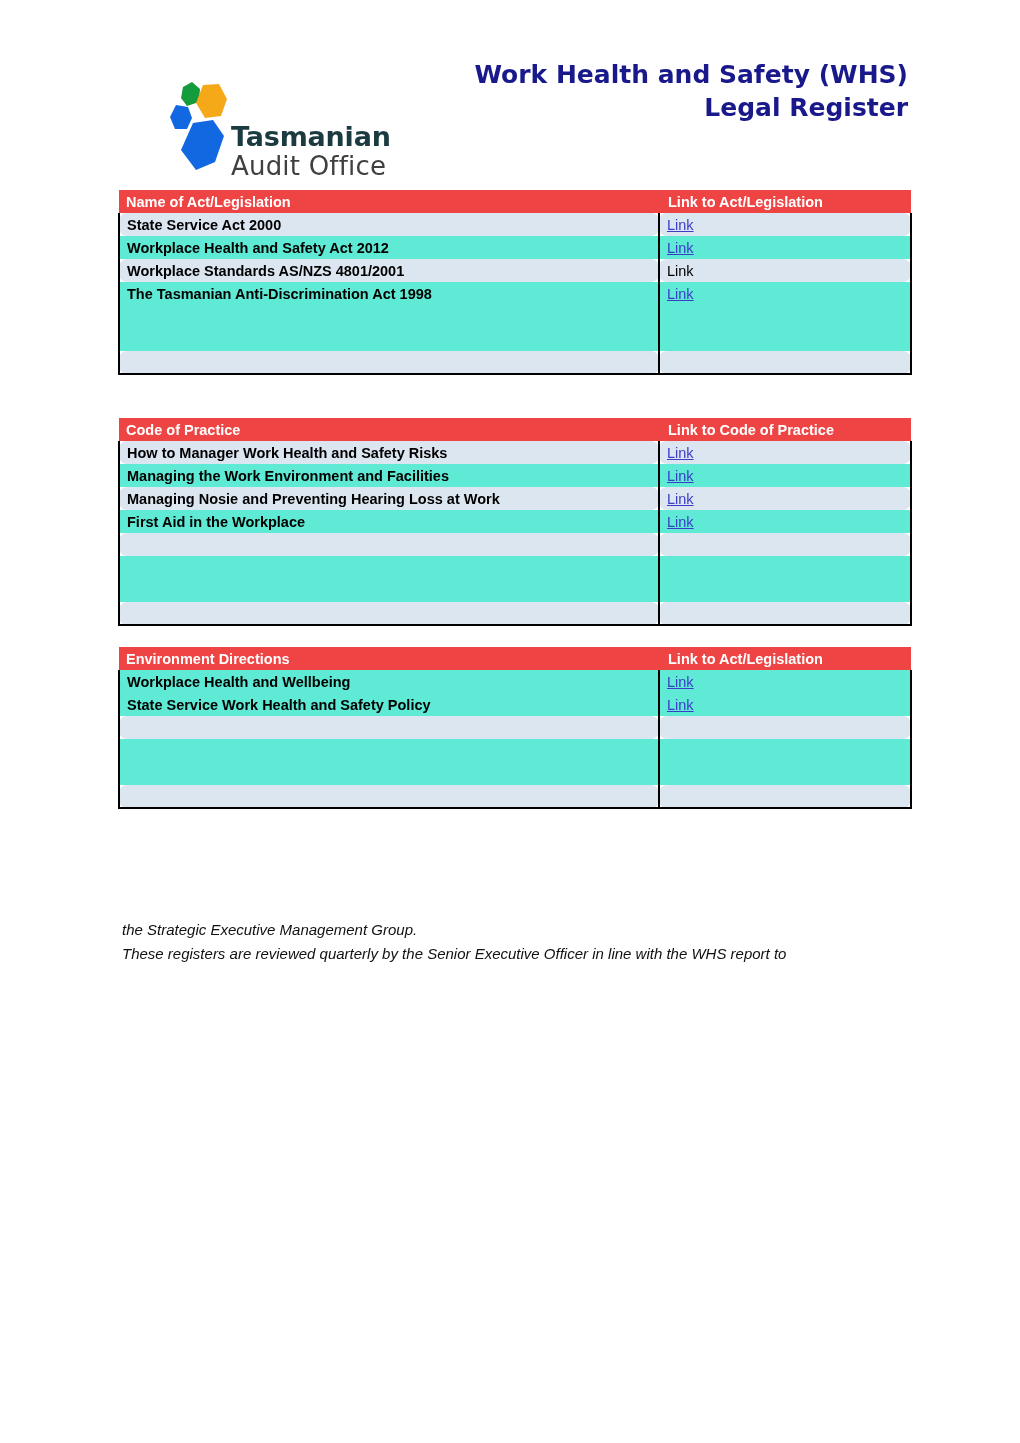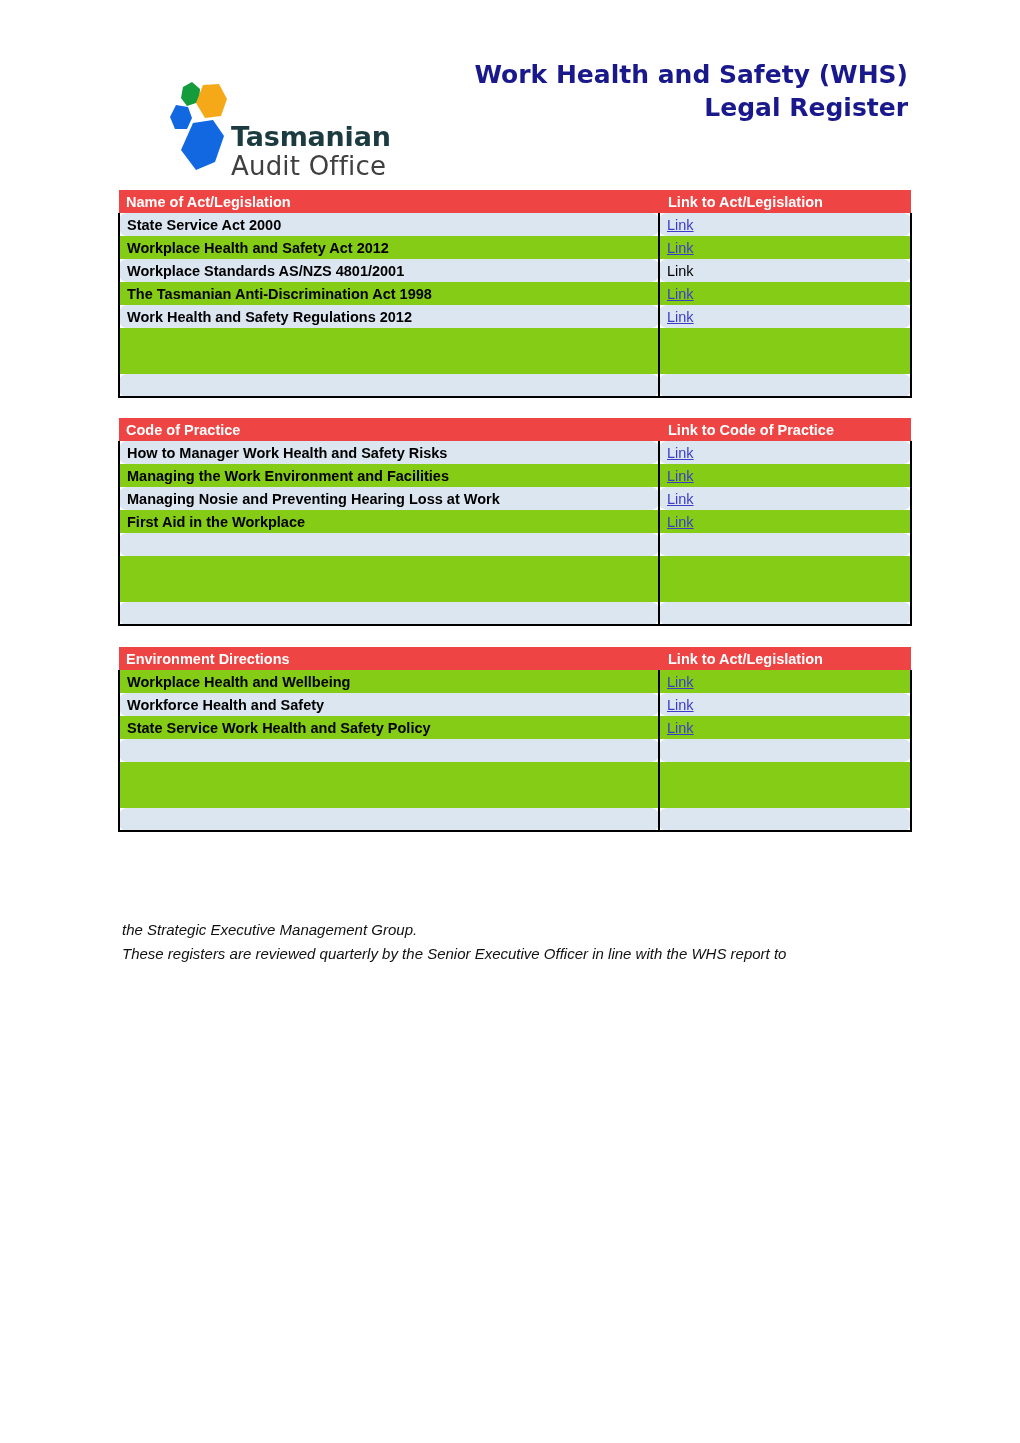--- a/index.html
+++ b/index.html
@@ -116,21 +116,21 @@
     color: #000000;
     font-weight: bold;
     border-left: 2px solid #000000;
     border-right: 2px solid #000000;
   }
   .reg-table tbody td.col-b {
     border-left: 2px solid #ffffff;
     font-weight: normal;
   }
   .reg-table tbody tr.shade td { background: #dce6f1; border-radius: 8px; }
-  .reg-table tbody tr.plain td { background: #84cc16; }
+  .reg-table tbody tr.plain td { background: #5eead4; }
   .reg-table tbody tr:last-child td { border-bottom: 2px solid #000000; }
 
   .cell-link {
     color: #3c3cc8;
     text-decoration: underline;
     font-weight: normal;
     font-size: 14.5px;
     cursor: pointer;
   }
   .cell-plain {
@@ -199,24 +199,20 @@
       <td class="col-b"><span class="cell-link">Link</span></td>
     </tr>
     <tr class="shade">
       <td class="col-a">Workplace Standards AS/NZS 4801/2001</td>
       <td class="col-b"><span class="cell-plain">Link</span></td>
     </tr>
     <tr class="plain">
       <td class="col-a">The Tasmanian Anti-Discrimination Act 1998</td>
       <td class="col-b"><span class="cell-link">Link</span></td>
     </tr>
-    <tr class="shade">
-      <td class="col-a">Work Health and Safety Regulations 2012</td>
-      <td class="col-b"><span class="cell-link">Link</span></td>
-    </tr>
     <tr class="plain">
       <td class="col-a"></td>
       <td class="col-b"></td>
     </tr>
     <tr class="plain">
       <td class="col-a"></td>
       <td class="col-b"></td>
     </tr>
     <tr class="shade">
       <td class="col-a"></td>
@@ -281,24 +277,20 @@
     <tr>
       <th class="h1">Environment Directions</th>
       <th class="h2">Link to Act/Legislation</th>
     </tr>
   </thead>
   <tbody>
     <tr class="plain">
       <td class="col-a">Workplace Health and Wellbeing</td>
       <td class="col-b"><span class="cell-link">Link</span></td>
     </tr>
-    <tr class="shade">
-      <td class="col-a">Workforce Health and Safety</td>
-      <td class="col-b"><span class="cell-link">Link</span></td>
-    </tr>
     <tr class="plain">
       <td class="col-a">State Service Work Health and Safety Policy</td>
       <td class="col-b"><span class="cell-link">Link</span></td>
     </tr>
     <tr class="shade">
       <td class="col-a"></td>
       <td class="col-b"></td>
     </tr>
     <tr class="plain">
       <td class="col-a"></td>

